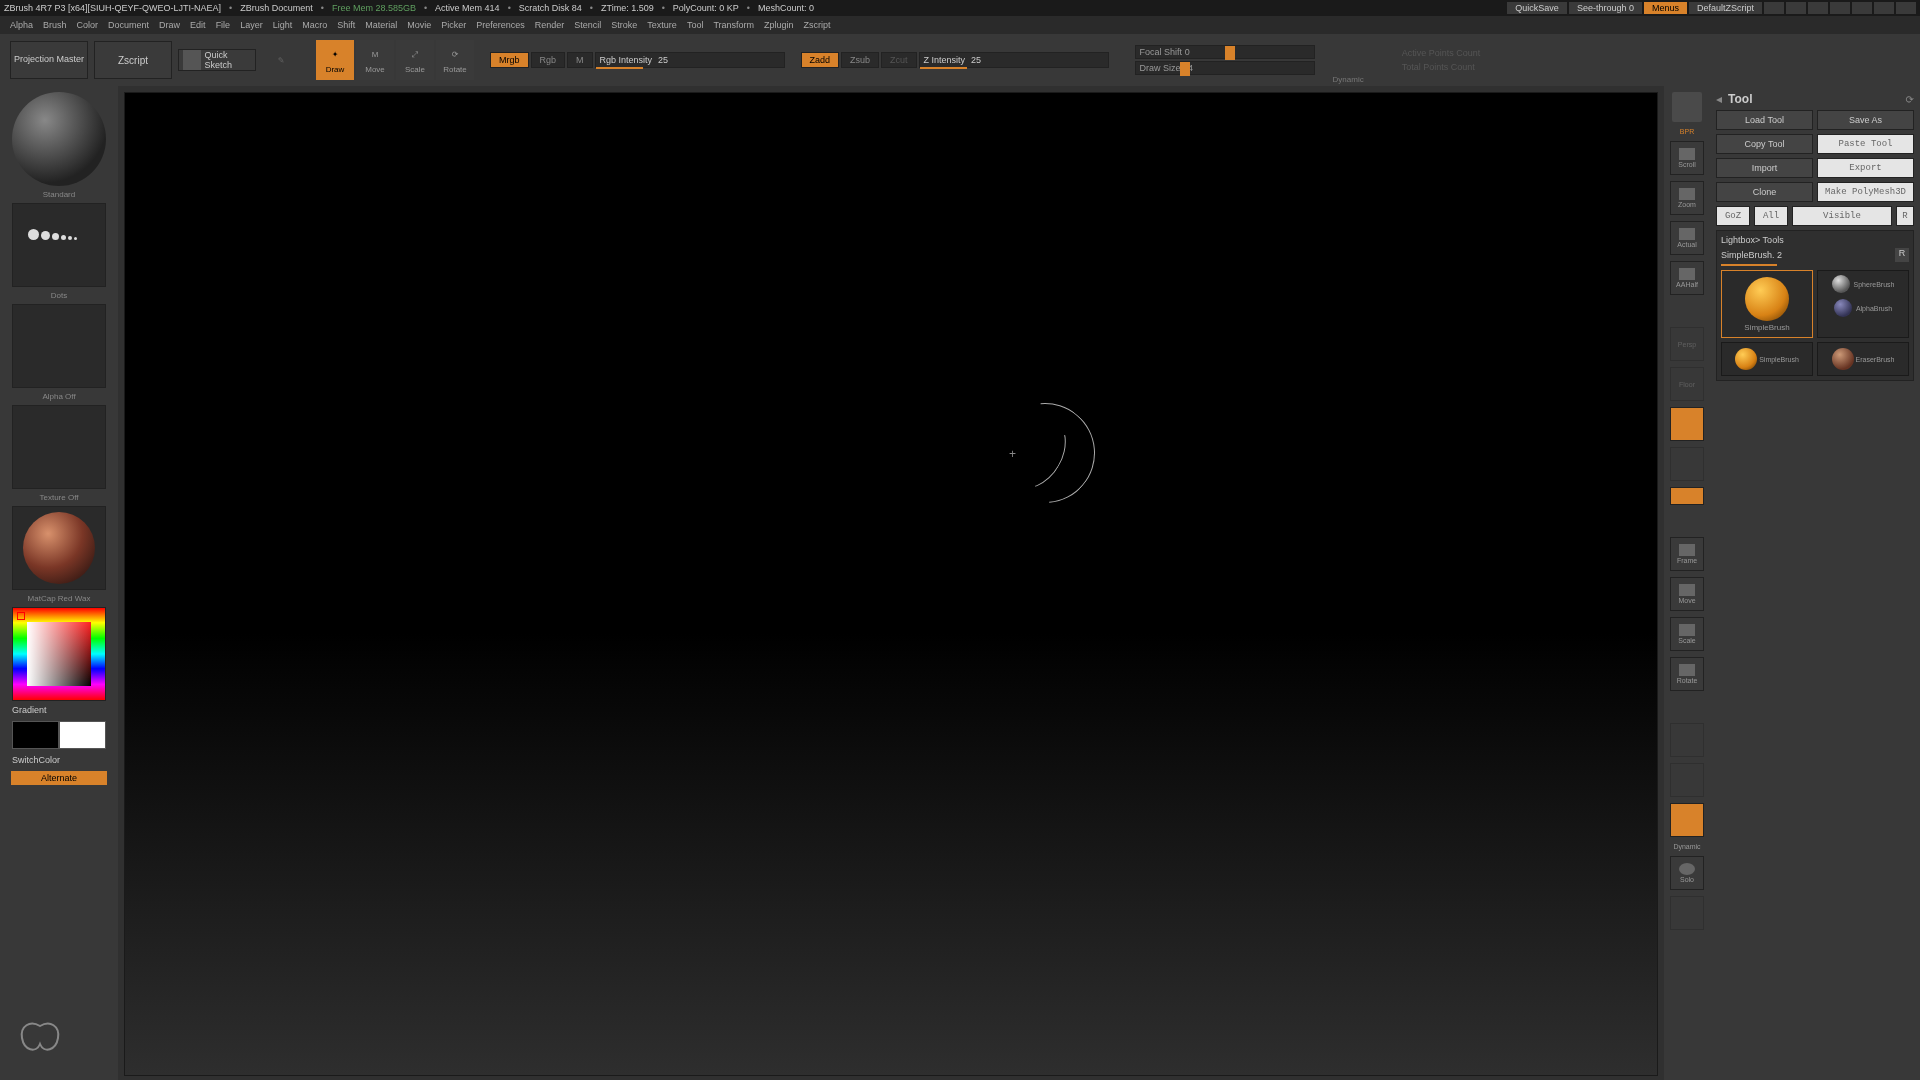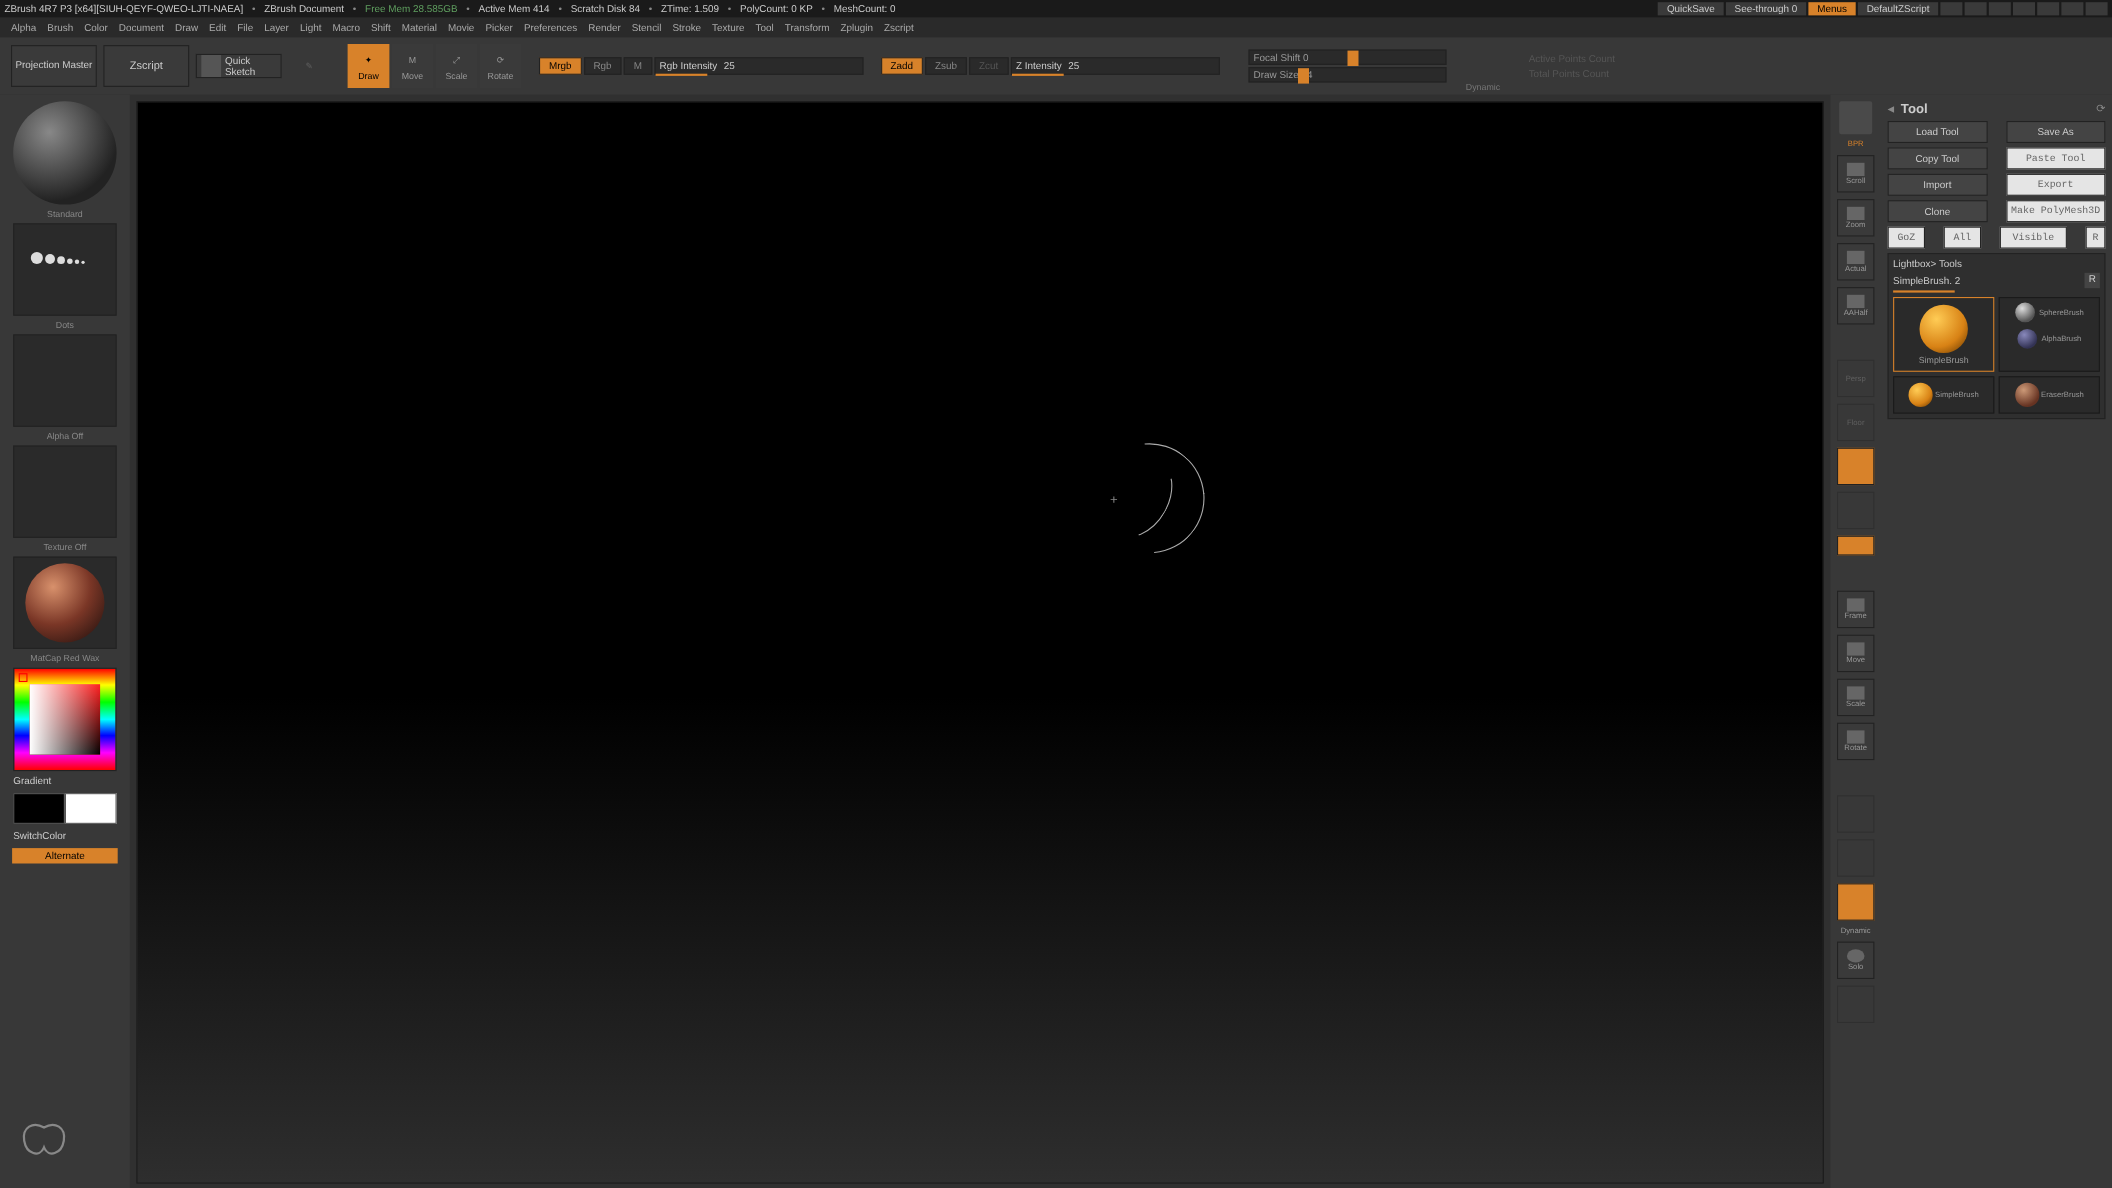--- a/index.html
+++ b/index.html
@@ -35,21 +35,21 @@
 .chip.active { background: #d8822a; color: #000; }
 .chip.dim { color: #555; }
 .slider-wrap { position: relative; width: 190px; height: 16px; background: #2a2a2a; border: 1px solid #222; display: flex; align-items: center; padding: 0 4px; font-size: 9px; }
 .slider-wrap .lab { color: #ccc; }
 .slider-wrap .val { margin-left: 6px; color: #ccc; }
 .slider-bar { position: absolute; left: 0; bottom: -2px; height: 2px; background: #d8822a; }
 .focal-draw { margin-left: 20px; display: flex; flex-direction: column; gap: 2px; }
 .fd-slider { width: 180px; height: 14px; background: #2a2a2a; border: 1px solid #222; position: relative; display: flex; align-items: center; padding: 0 4px; font-size: 9px; }
 .fd-thumb { position: absolute; width: 10px; height: 14px; background: #d8822a; top: 0; }
 .dyn { margin-left: 12px; font-size: 8px; color: #777; align-self: flex-end; margin-bottom: 2px; }
-.pc { margin-left: 20px; font-size: 9px; color: #555; line-height: 1.6; }
+.pc { margin-left: 32px; font-size: 9px; color: #555; line-height: 1.6; }
 
 .main-area { display: flex; height: calc(100% - 84px); }
 .left-panel { width: 118px; background: #383838; padding: 6px; display: flex; flex-direction: column; gap: 4px; }
 .thumb-lg { width: 94px; height: 94px; background: radial-gradient(circle at 35% 30%, #888, #222 70%); border-radius: 50%; margin: 0 auto; }
 .thumb-label { text-align: center; font-size: 8px; color: #888; }
 .thumb-sq { width: 94px; height: 84px; background: #2a2a2a; border: 1px solid #222; margin: 0 auto; position: relative; }
 .stroke-dots { position: absolute; top: 30%; left: 15%; }
 .stroke-dots i { display: inline-block; width: 6px; height: 6px; background: #ddd; border-radius: 50%; margin: 0 1px; }
 .stroke-dots i:nth-child(1){width:11px;height:11px;} .stroke-dots i:nth-child(2){width:9px;height:9px;}
 .stroke-dots i:nth-child(3){width:7px;height:7px;} .stroke-dots i:nth-child(4){width:5px;height:5px;}
@@ -78,21 +78,21 @@
 .rr-btn { width: 34px; height: 34px; background: #3a3a3a; border: 1px solid #222; display: flex; flex-direction: column; align-items: center; justify-content: center; font-size: 7px; color: #999; gap: 1px; }
 .rr-btn.orange { background: #d8822a; }
 .rr-sep { height: 20px; }
 .rr-ico { width: 16px; height: 12px; background: #666; }
 
 .right-panel { width: 210px; background: #383838; padding: 6px; display: flex; flex-direction: column; gap: 4px; }
 .rp-head { display: flex; align-items: center; gap: 6px; }
 .rp-head .arrow { color: #888; font-size: 12px; }
 .rp-head .t { color: #ccc; font-size: 12px; font-weight: bold; }
 .rp-head .pin { margin-left: auto; color: #888; }
-.rp-row { display: flex; gap: 17px; justify-content: center; }
+.rp-row { display: flex; gap: 4px; justify-content: center; }
 .rp-btn { flex: 1; height: 20px; background: #444; border: 1px solid #222; display: flex; align-items: center; justify-content: center; font-size: 9px; color: #ccc; }
 .rp-btn.dim { color: #666; background: #e5e5e5; font-family: Liberation Mono, monospace; }
 .rp-sect { background: #2f2f2f; border: 1px solid #222; padding: 4px; }
 .rp-sect-t { font-size: 9px; color: #ccc; margin-bottom: 3px; }
 .rp-cur { display: flex; align-items: center; gap: 4px; font-size: 9px; color: #ccc; }
 .rp-cur .r { margin-left: auto; width: 14px; height: 14px; background: #444; text-align: center; }
 .tool-grid { display: grid; grid-template-columns: 1fr 1fr; gap: 4px; margin-top: 4px; }
 .tool-cell { height: 68px; background: #2a2a2a; border: 1px solid #1a1a1a; display: flex; flex-direction: column; align-items: center; justify-content: center; gap: 2px; font-size: 8px; color: #999; }
 .tool-cell.sel { border: 1px solid #d8822a; }
 .s-glyph { width: 44px; height: 44px; border-radius: 50%; background: radial-gradient(circle at 35% 30%, #ffcc55, #d88215 60%, #6b3a00 95%); position: relative; }

